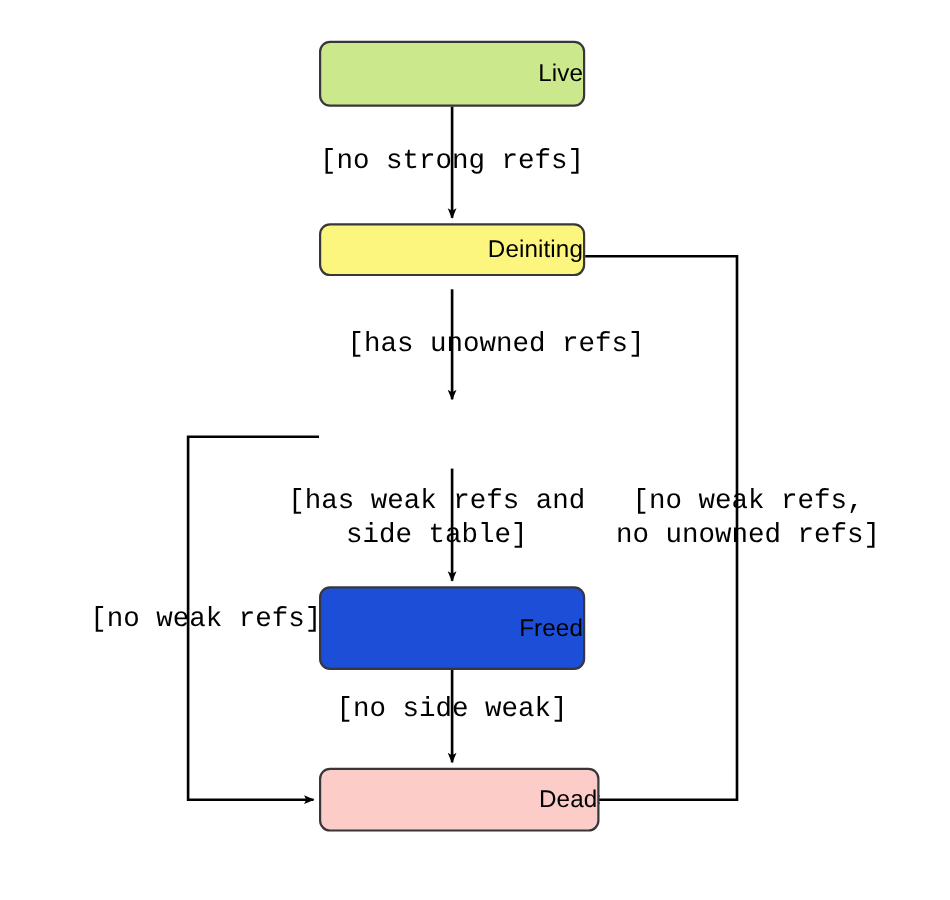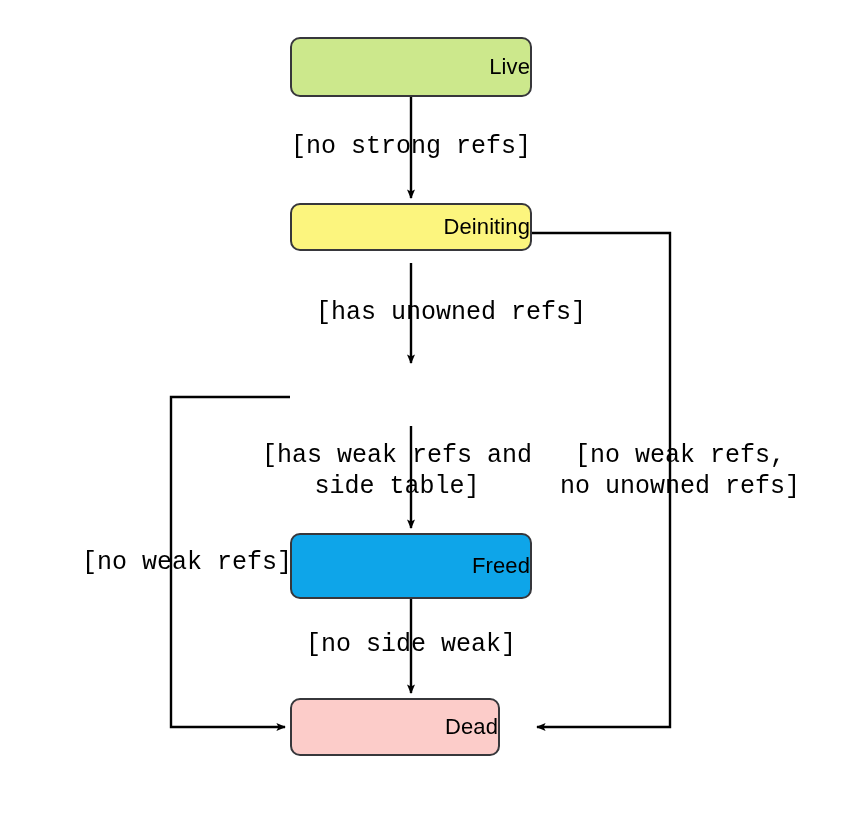--- a/index.html
+++ b/index.html
@@ -82,25 +82,25 @@
 
   <div class="node" style="left:290px; top:37px; width:242px; height:60px; background:#cce88c;">
     <span class="node-label">Live</span>
   </div>
 
   <div class="node" style="left:290px; top:203px; width:242px; height:48px; background:#fcf57e;">
     <span class="node-label">Deiniting</span>
   </div>
 
 
-  <div class="node" style="left:290px; top:533px; width:242px; height:66px; background:#0ea5e9;">
+  <div class="node" style="left:290px; top:533px; width:242px; height:76px; background:#1d4ed8;">
     <span class="node-label">Freed</span>
   </div>
 
-  <div class="node" style="left:290px; top:698px; width:210px; height:58px; background:#fcccc9;">
+  <div class="node" style="left:290px; top:698px; width:255px; height:58px; background:#fcccc9;">
     <span class="node-label">Dead</span>
   </div>
 
   <div class="edge-label" style="left:411px; top:147px;">[no strong refs]</div>
 
   <div class="edge-label" style="left:411px; top:313px;margin-left:40px;">[has unowned refs]</div>
 
   <div class="edge-label" style="left:397px; top:471px;">[has weak refs and
 side table]</div>
 

